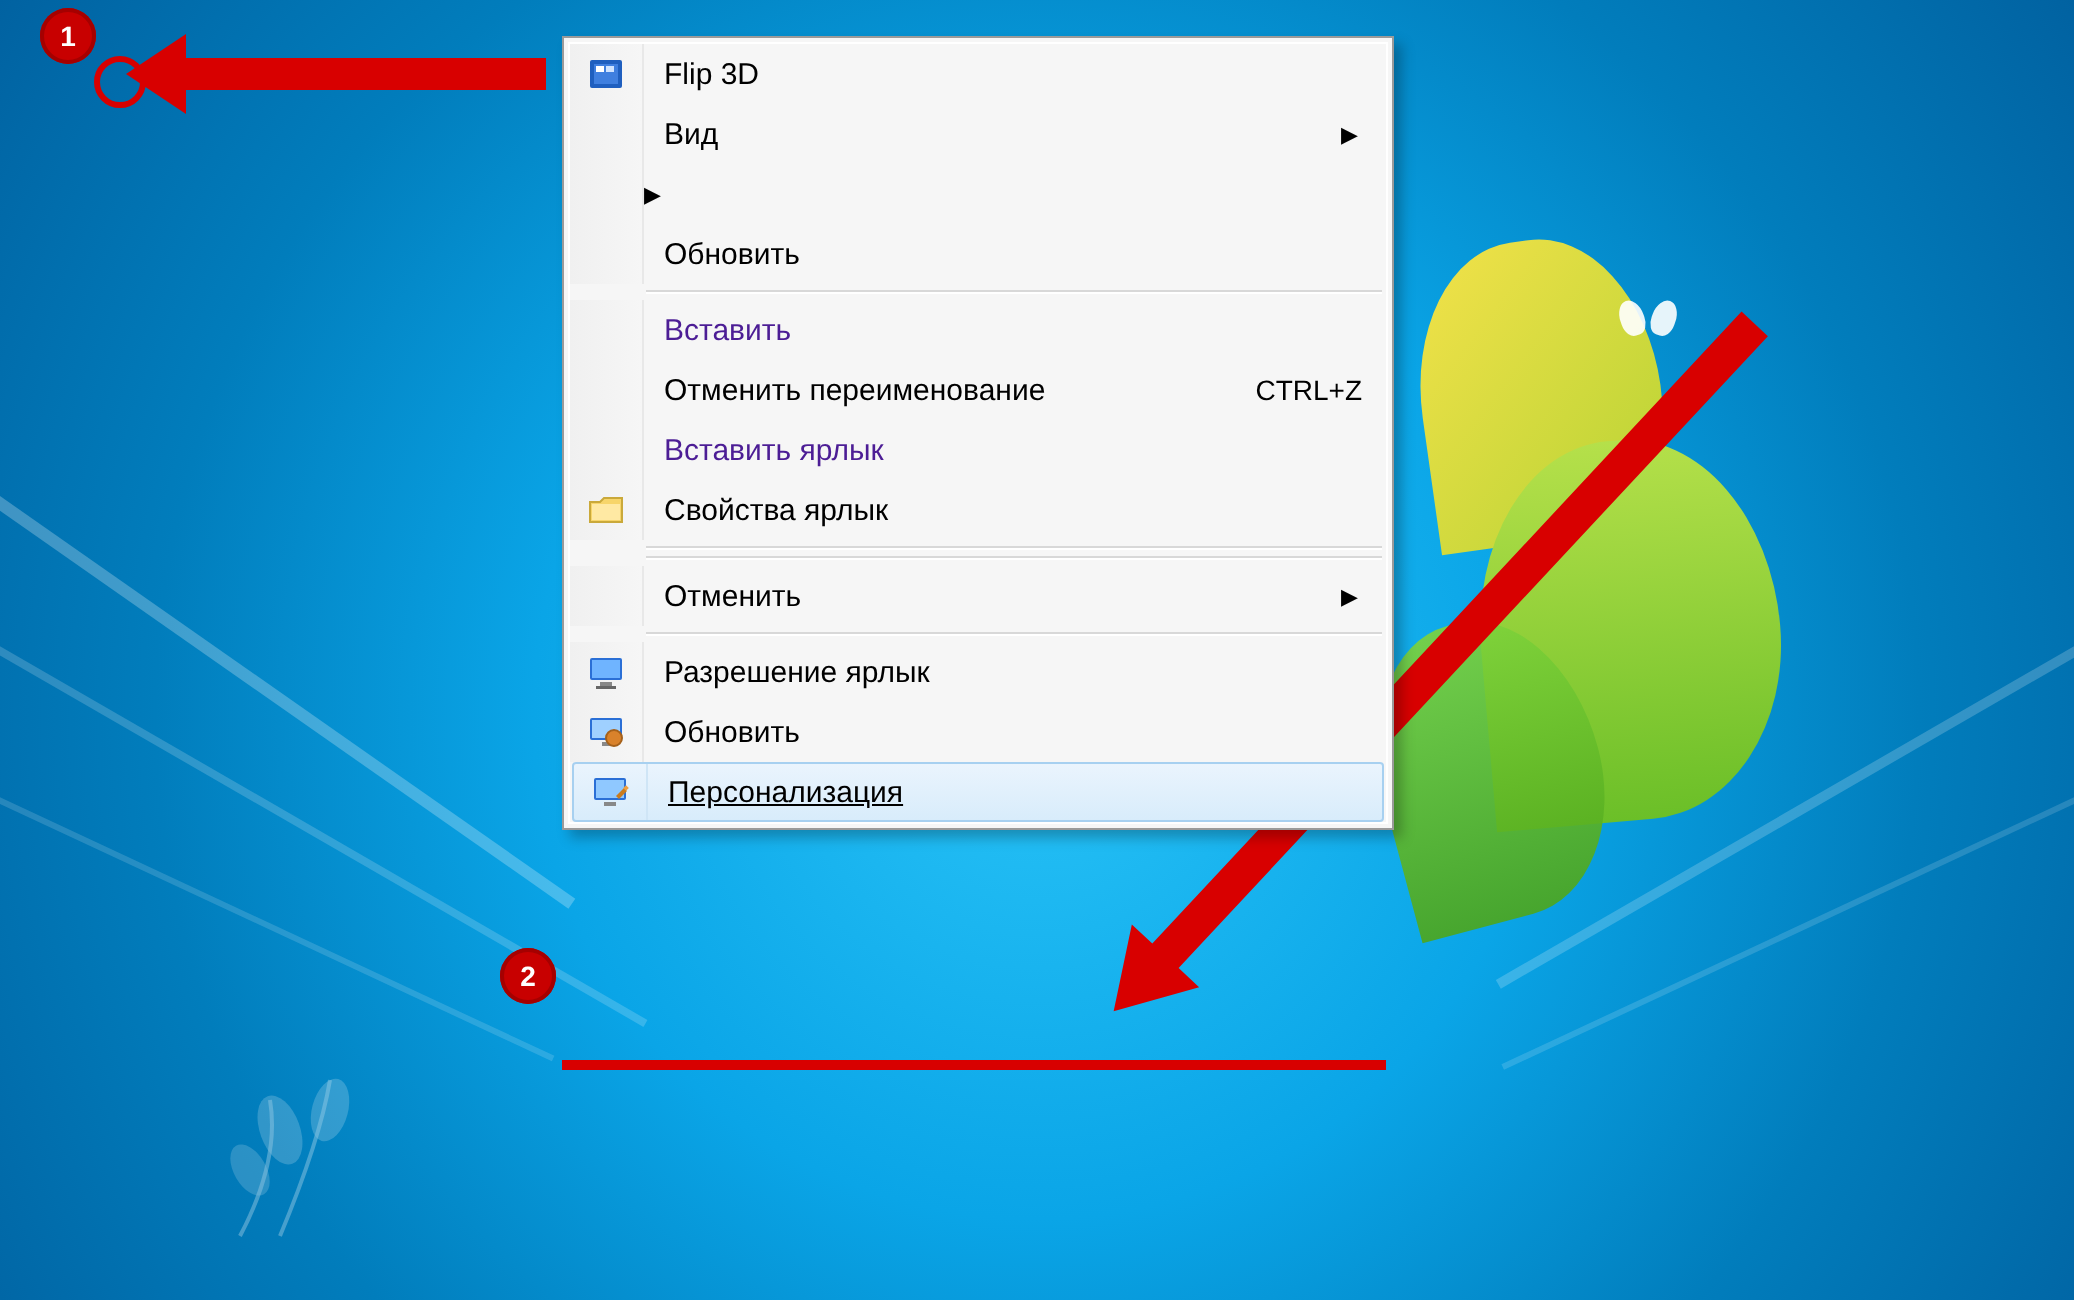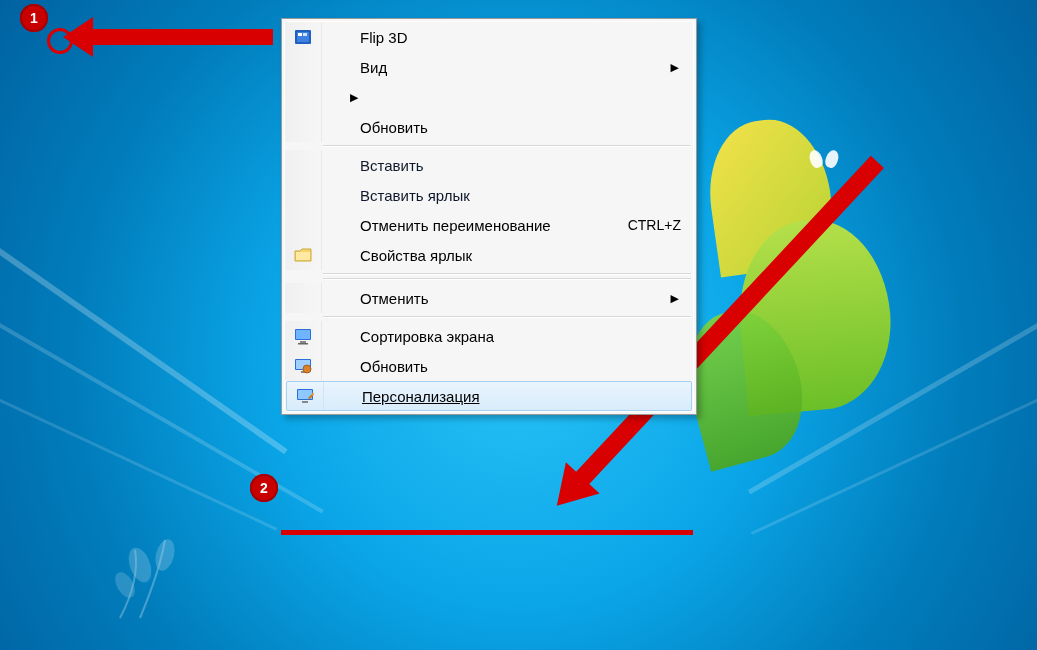--- a/index.html
+++ b/index.html
@@ -98,21 +98,20 @@
   }
   .menu-inner {
     border: 1px solid #ffffff;
     background: #f6f6f6;
   }
   .menu-row {
     display: flex;
     align-items: center;
     height: 30px;
     position: relative;
-    gap: 28px;
   }
   .menu-row.highlight {
     background: linear-gradient(#eaf4fd, #d8ecfb);
     border: 1px solid #a7d0f0;
     border-radius: 2px;
     height: 28px;
     margin: 0 1px;
     text-decoration: underline;
   }
   .icon-col {
@@ -125,21 +124,21 @@
     border-right: 1px solid #e8e8e8;
     background: linear-gradient(to right,#f0f0f0,#f6f6f6);
   }
   .menu-row.highlight .icon-col { border-right: 1px solid #cfe5f6; background: transparent;}
   .label-col {
     flex: 1;
     padding-left: 10px;
     color: #000;
     white-space: nowrap;
   }
-  .disabled .label-col { color: #0f172a; }
+  .disabled .label-col { color: #4c1d95; }
   .shortcut-col {
     padding-right: 12px;
     color: #000;
     font-size: 14px;
   }
   .submenu-arrow {
     padding-right: 14px;
     color: #000;
     font-size: 11px;
   }
@@ -226,28 +225,28 @@
         </div>
         <div class="menu-row">
           <div class="icon-col"></div>
           <div class="label-col">Обновить</div>
         </div>
         <div class="sep"></div>
         <div class="menu-row disabled">
           <div class="icon-col"></div>
           <div class="label-col">Вставить</div>
         </div>
-        <div class="menu-row disabled">
-          <div class="icon-col"></div>
-          <div class="label-col">Вставить ярлык</div>
-        </div>
         <div class="menu-row">
           <div class="icon-col"></div>
           <div class="label-col">Отменить переименование</div>
           <div class="shortcut-col">CTRL+Z</div>
+        </div>
+        <div class="menu-row disabled">
+          <div class="icon-col"></div>
+          <div class="label-col">Вставить ярлык</div>
         </div>
         <div class="menu-row">
           <div class="icon-col">
             <svg class="icon" viewBox="0 0 20 20">
               <path d="M2 6 L7 6 L9 4 L18 4 L18 16 L2 16 Z" fill="#f7d56a" stroke="#caa93a"></path>
               <rect x="3" y="7" width="14" height="8" fill="#ffe9a3"></rect>
             </svg>
           </div>
           <div class="label-col">Свойства ярлык</div>
         </div>
@@ -261,21 +260,21 @@
         <div class="sep"></div>
         <div class="menu-row">
           <div class="icon-col">
             <svg class="icon" viewBox="0 0 20 20">
               <rect x="2" y="3" width="16" height="11" rx="1" fill="#2a6fd6"></rect>
               <rect x="3" y="4" width="14" height="9" fill="#6fb4ff"></rect>
               <rect x="7" y="15" width="6" height="2" fill="#888"></rect>
               <rect x="5" y="17" width="10" height="1.5" fill="#666"></rect>
             </svg>
           </div>
-          <div class="label-col">Сортировка экрана</div>
+          <div class="label-col">Разрешение ярлык</div>
         </div>
         <div class="menu-row">
           <div class="icon-col">
             <svg class="icon" viewBox="0 0 20 20">
               <rect x="2" y="3" width="16" height="11" rx="1" fill="#2a6fd6"></rect>
               <rect x="3" y="4" width="14" height="9" fill="#9fd0ff"></rect>
               <rect x="8" y="15" width="4" height="2" fill="#888"></rect>
               <circle cx="14" cy="13" r="4" fill="#d9822b" stroke="#a5611b"></circle>
             </svg>
           </div>

